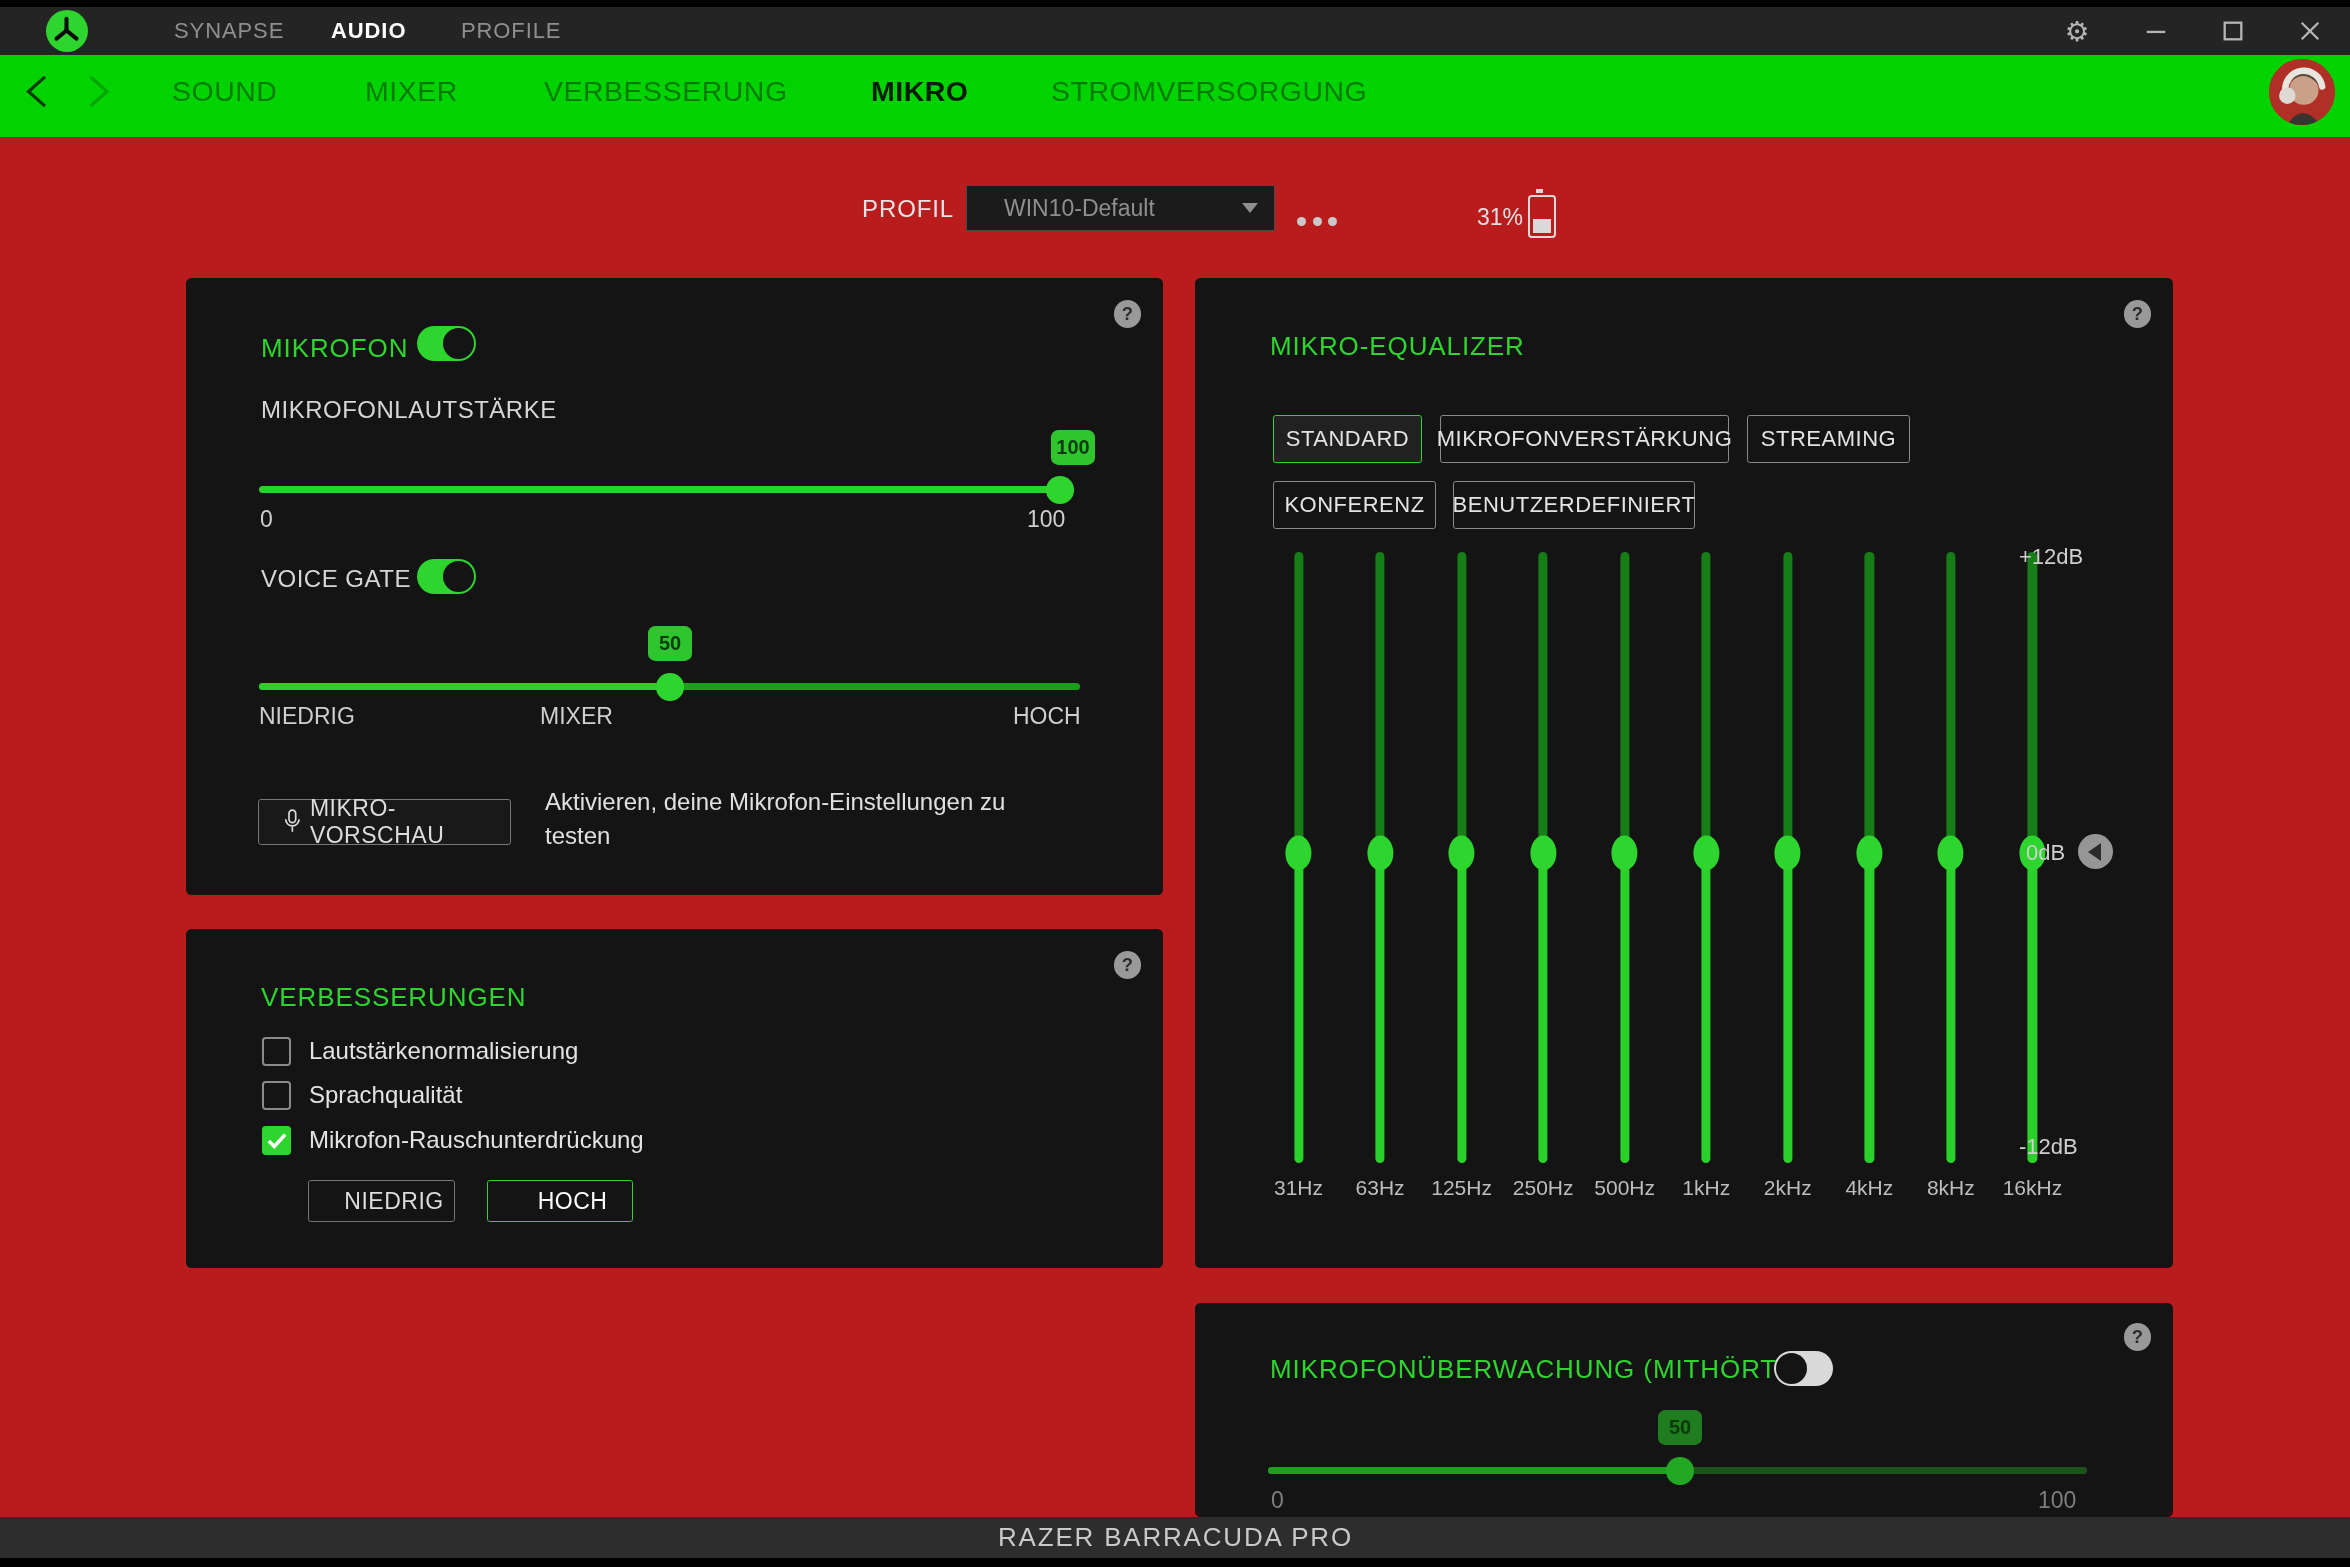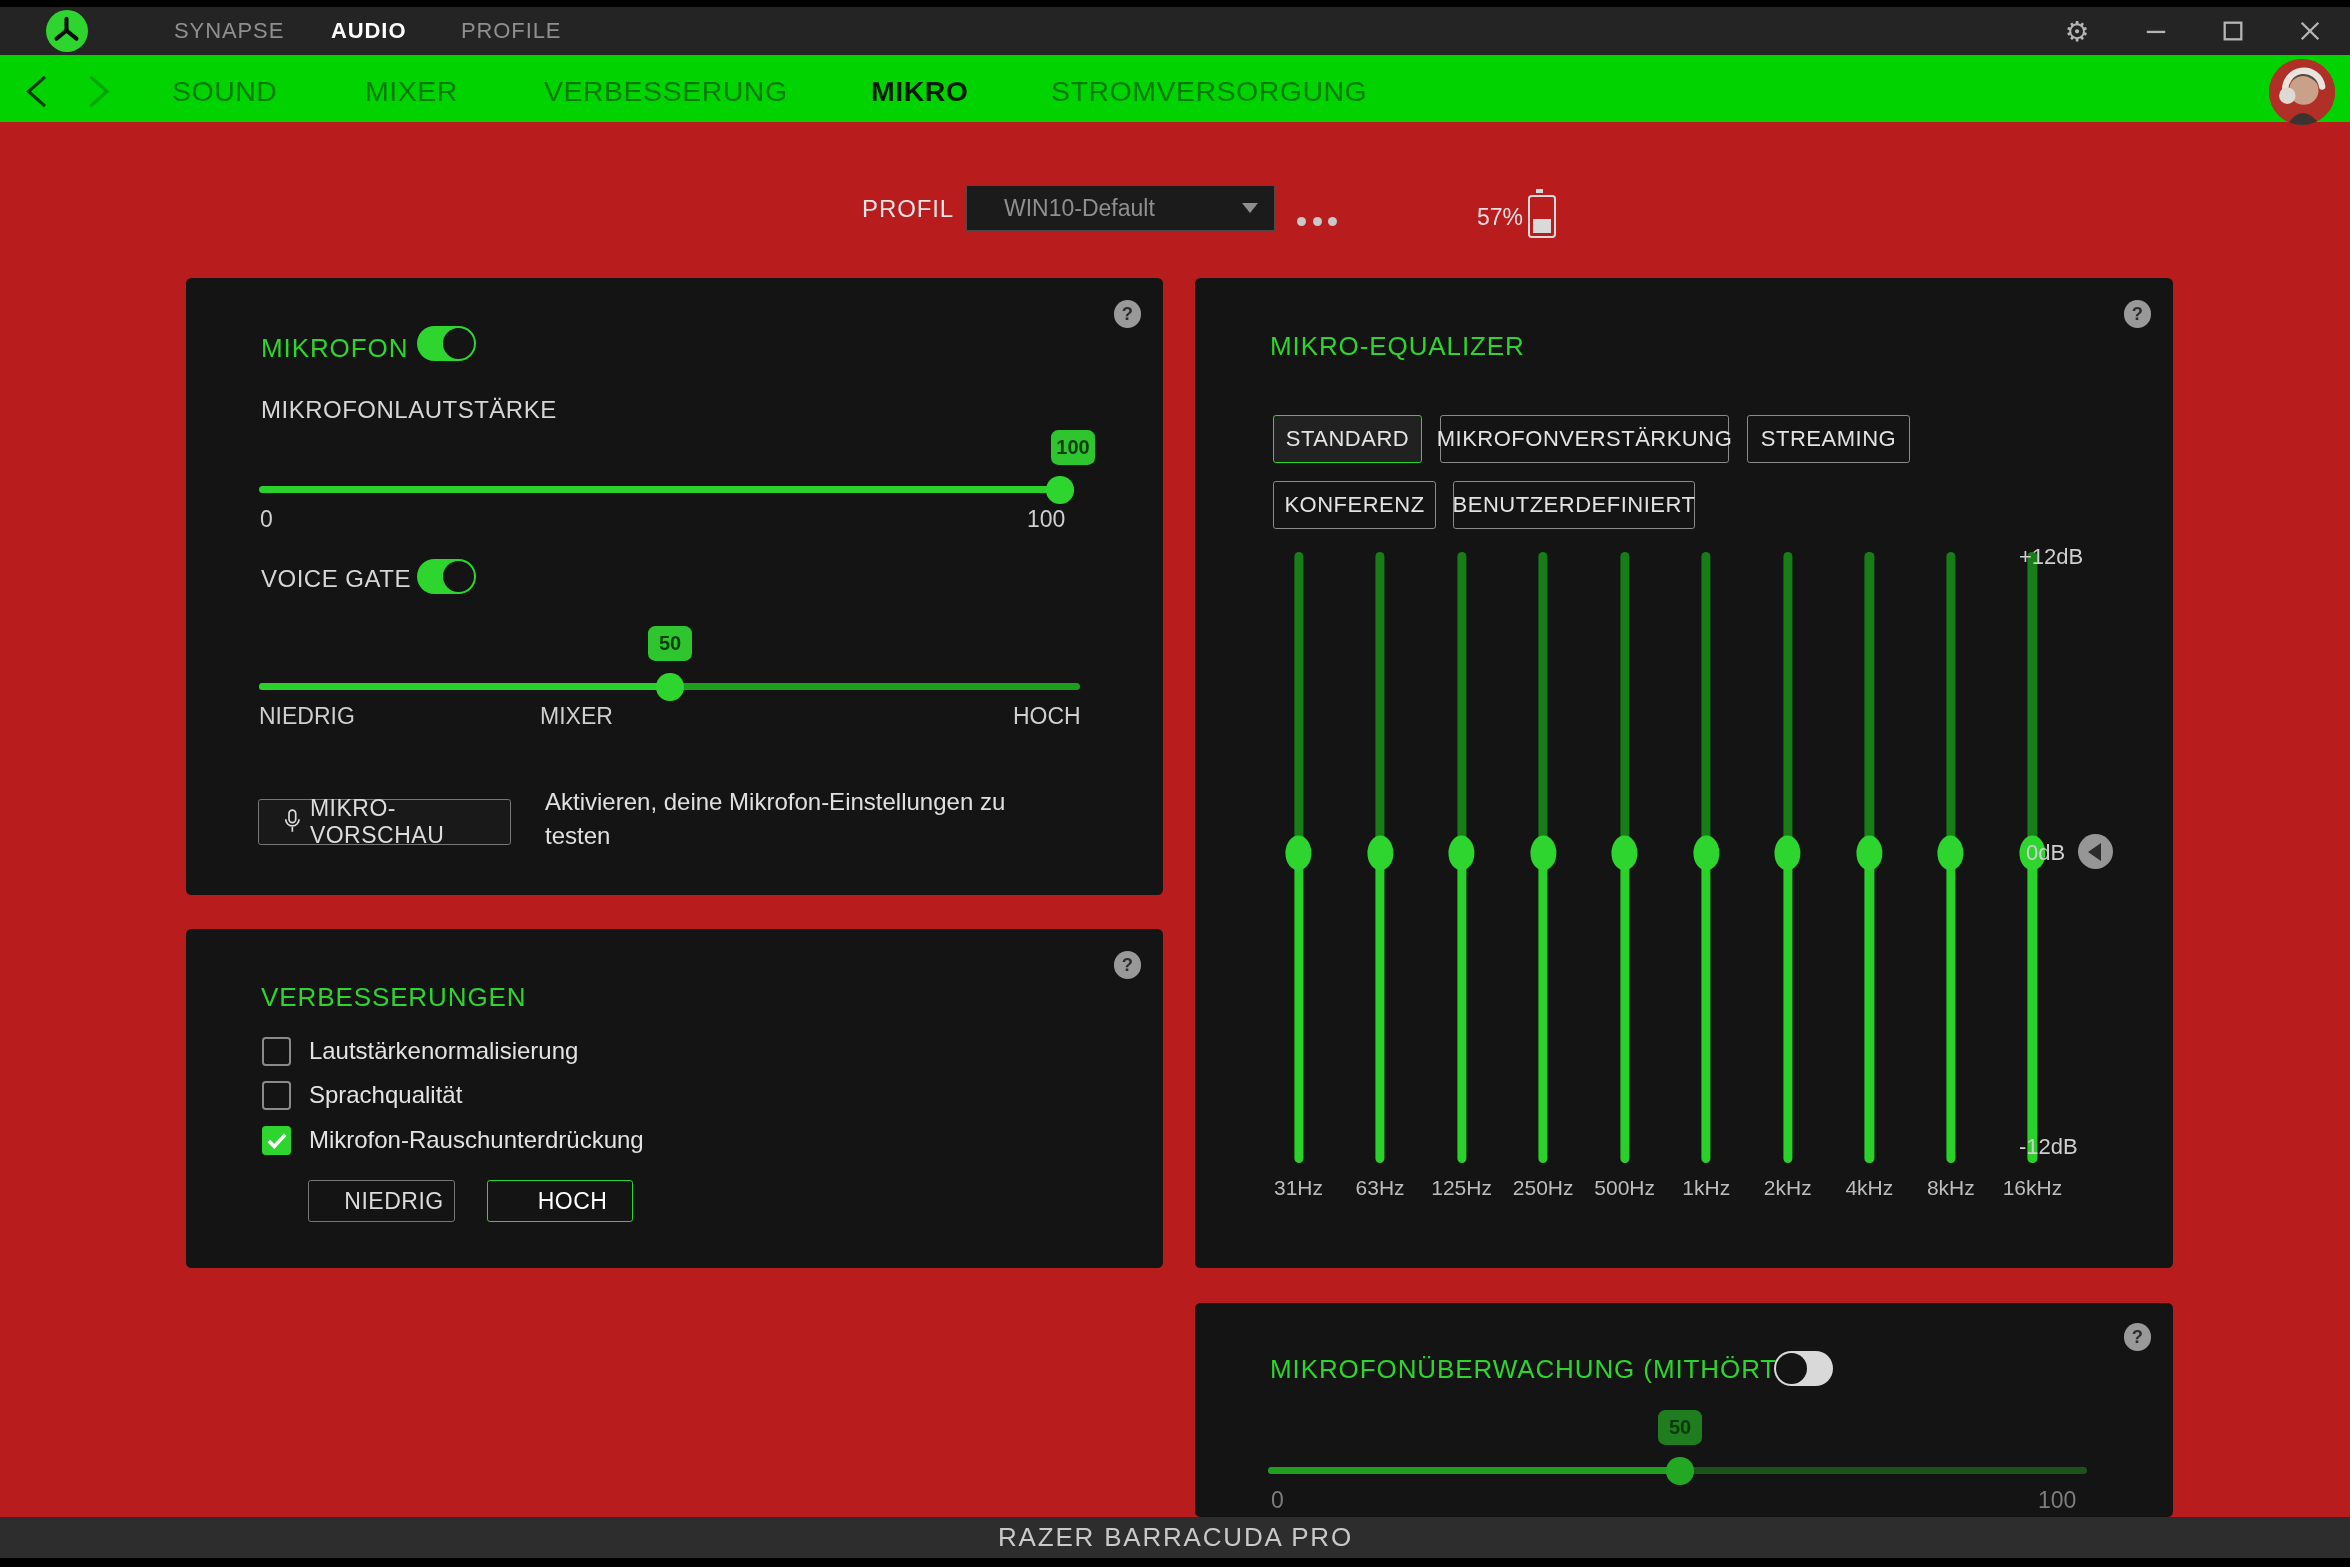--- a/index.html
+++ b/index.html
@@ -10,21 +10,21 @@
   .titlebar-inner{position:absolute;left:0;top:7.3px;width:2351px;height:48px;background:#242424;}
   .logo{position:absolute;left:46px;top:2.8px;width:42px;height:42px;border-radius:50%;background:#2ed52e;}
   .logo svg{position:absolute;left:6.4px;top:6.4px;}
   .tb-tab{position:absolute;top:0;height:48px;line-height:48px;font-size:22px;letter-spacing:0.9px;color:#8f8f8f;cursor:default;}
   .tb-tab.active{color:#fff;font-weight:bold;}
   .tb-tab.t0{left:174px;} .tb-tab.t1{left:331px;} .tb-tab.t2{left:461px;}
   .win-btn{position:absolute;top:5.5px;width:40px;height:37px;display:flex;align-items:center;justify-content:center;color:#b5b5b5;}
   .win-gear{left:2057px;font-size:27.5px;}
   .win-min{left:2136px;} .win-max{left:2213px;} .win-close{left:2290px;}
   
-  .navbar{position:absolute;left:0;top:55px;width:2351px;height:67px;background:#00d300;}
+  .navbar{position:absolute;left:0;top:55px;width:2351px;height:82px;background:#00d300;}
   .nav-arrow{position:absolute;top:16.5px;width:40px;height:40px;display:flex;align-items:center;justify-content:center;}
   .nav-back{left:16.5px;} .nav-fwd{left:79px;}
   .nav-tab{position:absolute;top:0;height:73px;line-height:73px;font-size:28.5px;letter-spacing:0.5px;color:rgba(0,0,0,0.42);}
   .nav-tab.active{color:#041c04;font-weight:bold;}
   .nav-tab.n0{left:172px;} .nav-tab.n1{left:365px;} .nav-tab.n2{left:544px;} .nav-tab.n3{left:871px;} .nav-tab.n4{left:1051px;}
   .avatar{position:absolute;right:16.5px;top:3.7px;width:66px;height:66px;border-radius:50%;overflow:hidden;background:#a92f28;}
   
   .profile-label{position:absolute;left:862px;top:195px;font-size:24px;color:#e6e6e6;letter-spacing:0.9px;}
   .profile-dd{position:absolute;left:966px;top:185px;width:307px;height:44px;background:#1b1b1b;border:0.9px solid #4a4a4a;
               display:flex;align-items:center;}
@@ -169,21 +169,21 @@
   <div class="profile-label">PROFIL</div>
   <div class="profile-dd">
     <div class="val">WIN10-Default</div>
     <div class="caret"></div>
   </div>
   <div class="more-dots">
       <i></i>
       <i></i>
       <i></i>
     </div>
-  <div class="battery-pct">57%</div>
+  <div class="battery-pct">31%</div>
   <div class="battery">
       <div class="fill"></div>
     </div>
 
   <div class="panel p1">
     <div class="help">?</div>
     <div class="ptitle" style="left:75px;top:55px;">MIKROFON</div>
     <div class="toggle on" style="left:231px;top:48px;">
         <div class="knob"></div>
       </div>

